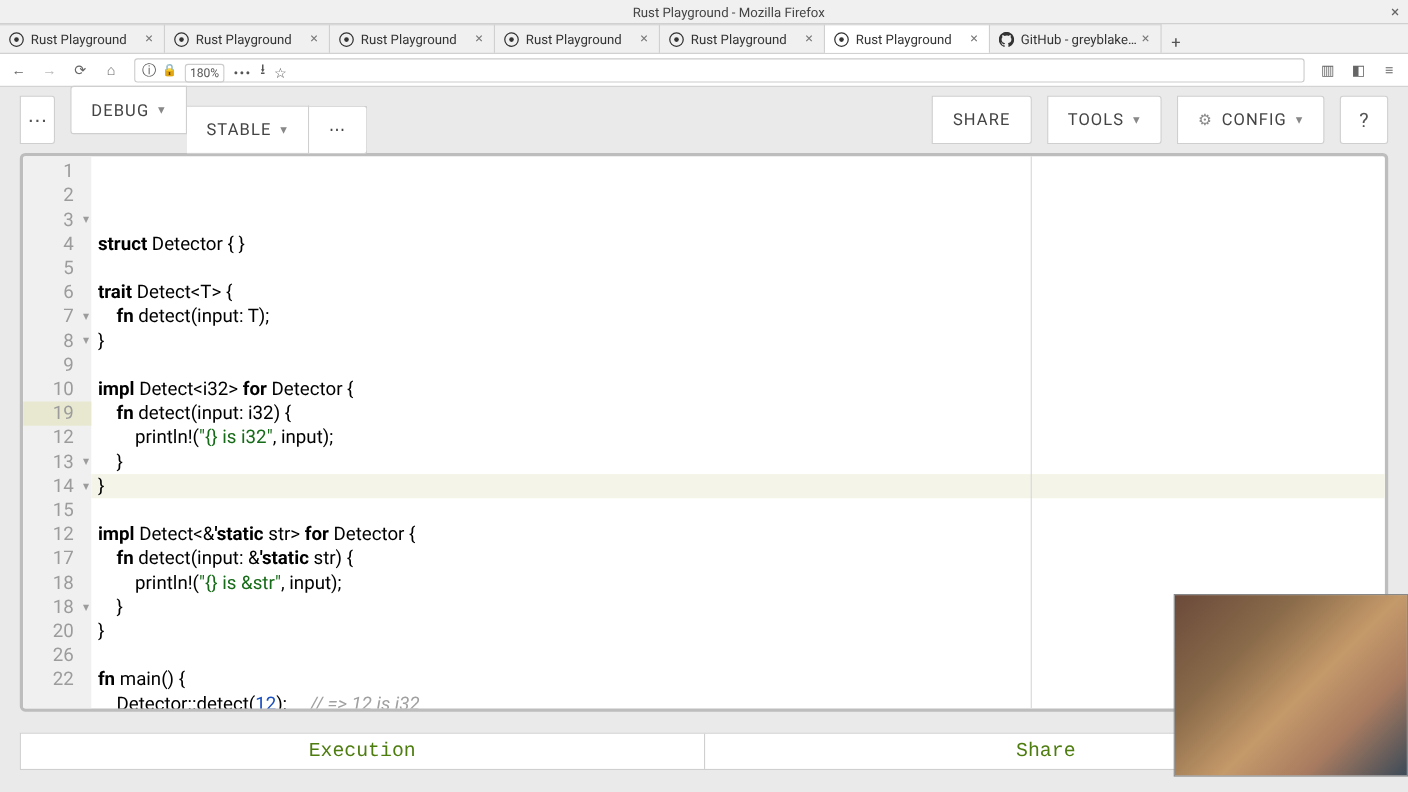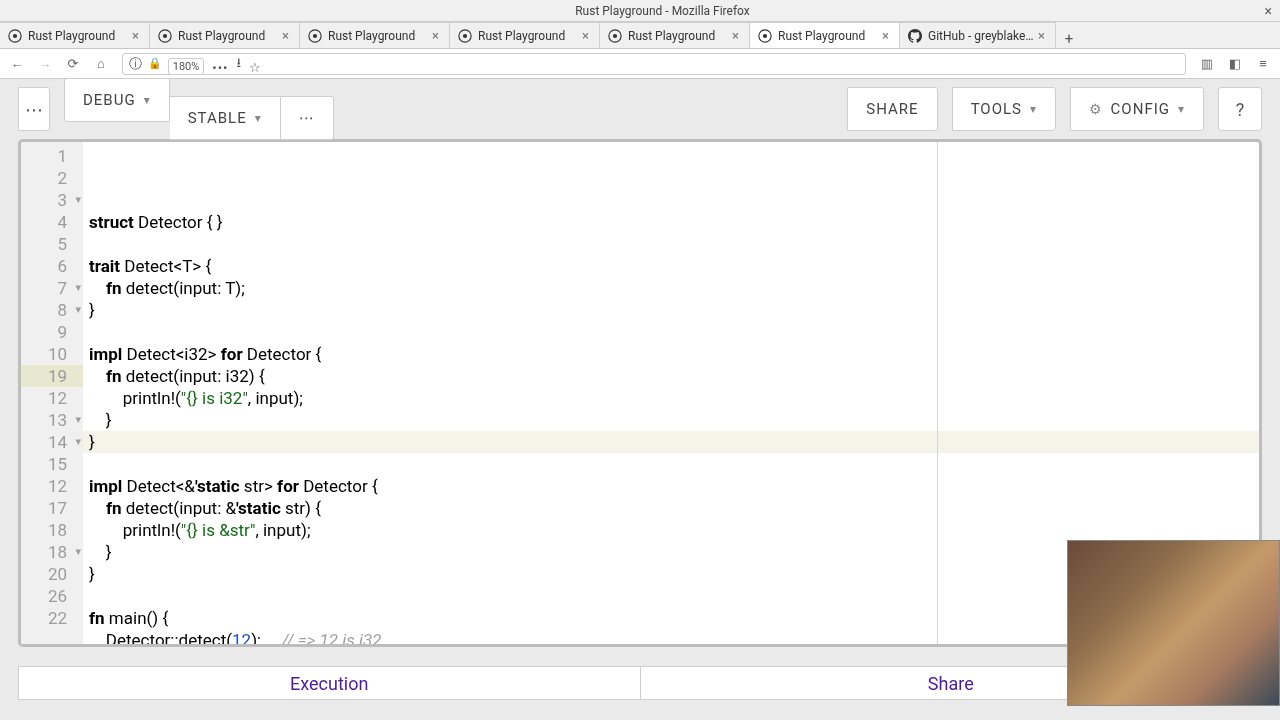--- a/index.html
+++ b/index.html
@@ -53,21 +53,21 @@
 .code-line { height:22px; padding-left:6px; }
 .code-line.active { background:#f4f4e8; }
 .kw { font-weight:700; }
 .str { color:#166b18; }
 .num { color:#1a4fbf; }
 .cmt { color:#a0a0a0; font-style:italic;margin-top:31px; }
 .sep { position:absolute; top:0; bottom:0; left:854px; width:1px; background:#d6d6d6; }
 
 
 .bottombar { position:absolute; left:18px; right:18px; top:666px; height:34px; display:flex; border:1px solid #cfcfcf; background:#fff; }
-.bottombar > div { flex:1; display:flex; align-items:center; justify-content:center; font-size:18px; color:#4c1d95; cursor:pointer; }
+.bottombar > div { flex:1; display:flex; align-items:center; justify-content:center; font-size:18px; color:#4d7c0f; cursor:pointer;font-family:Liberation Mono, monospace; }
 .bottombar > div + div { border-left:1px solid #cfcfcf; }
 
 .webcam { position:absolute; right:0; bottom:14px; width:213px; height:166px; background: linear-gradient(135deg,#6b4a3a 0%, #8a6b4a 30%, #c59a6a 55%, #a87b60 75%, #3c4a58 100%); border:1px solid #888; }
 .chev { font-size:12px; color:#888; }
 .gear { font-size:14px; color:#888; }
 .play-tri { width:0; height:0; border-top:8px solid transparent; border-bottom:8px solid transparent; border-left:13px solid #fff; display:inline-block; }
 </style>
 </head>
 <body>
 

